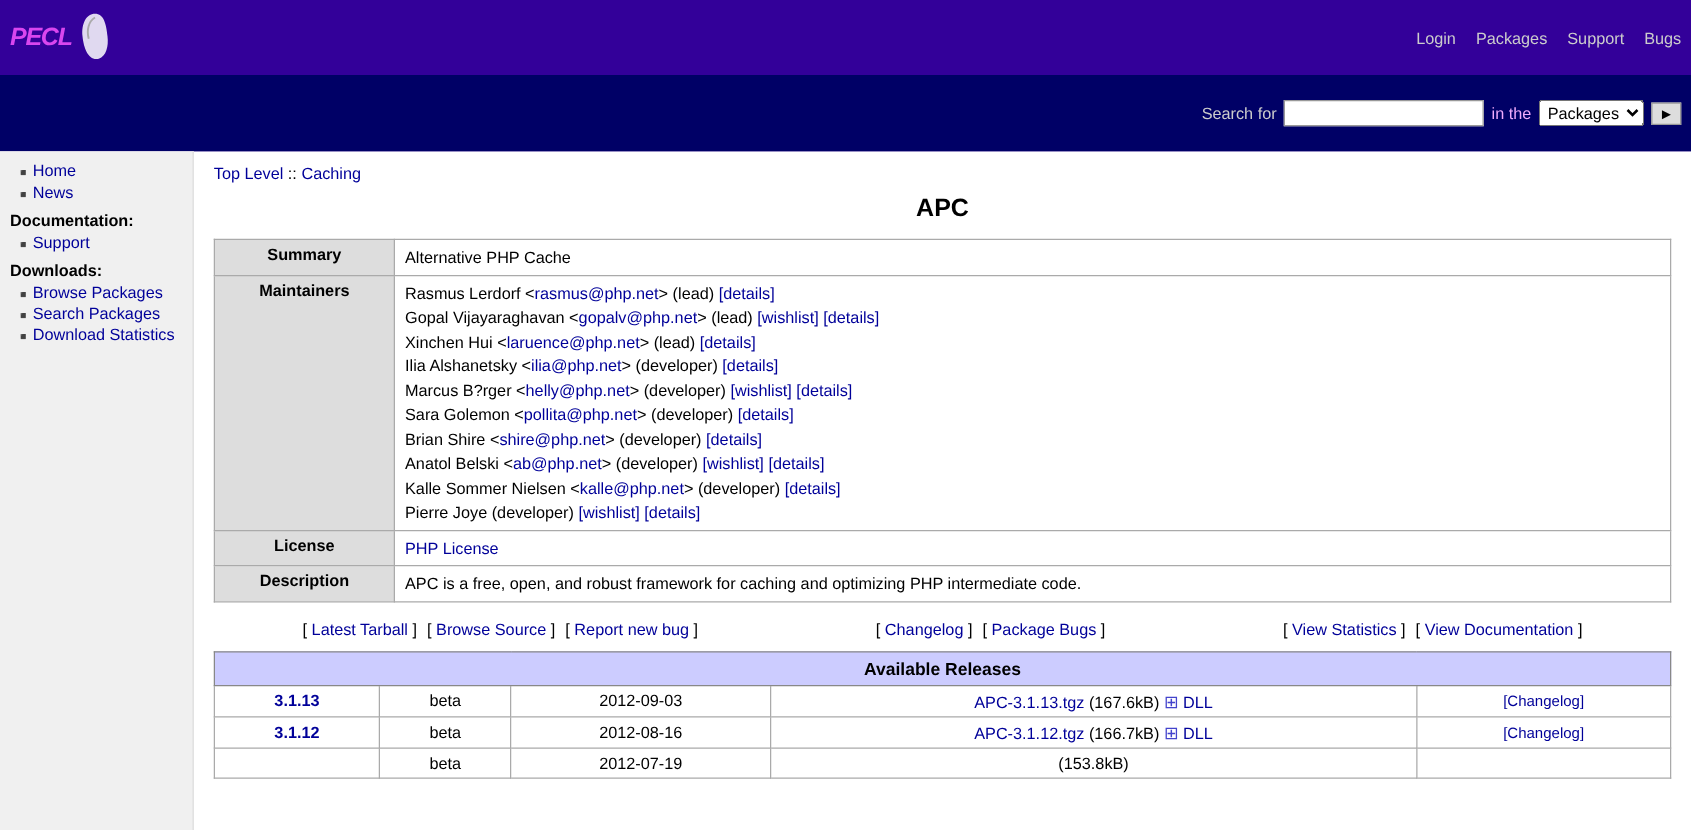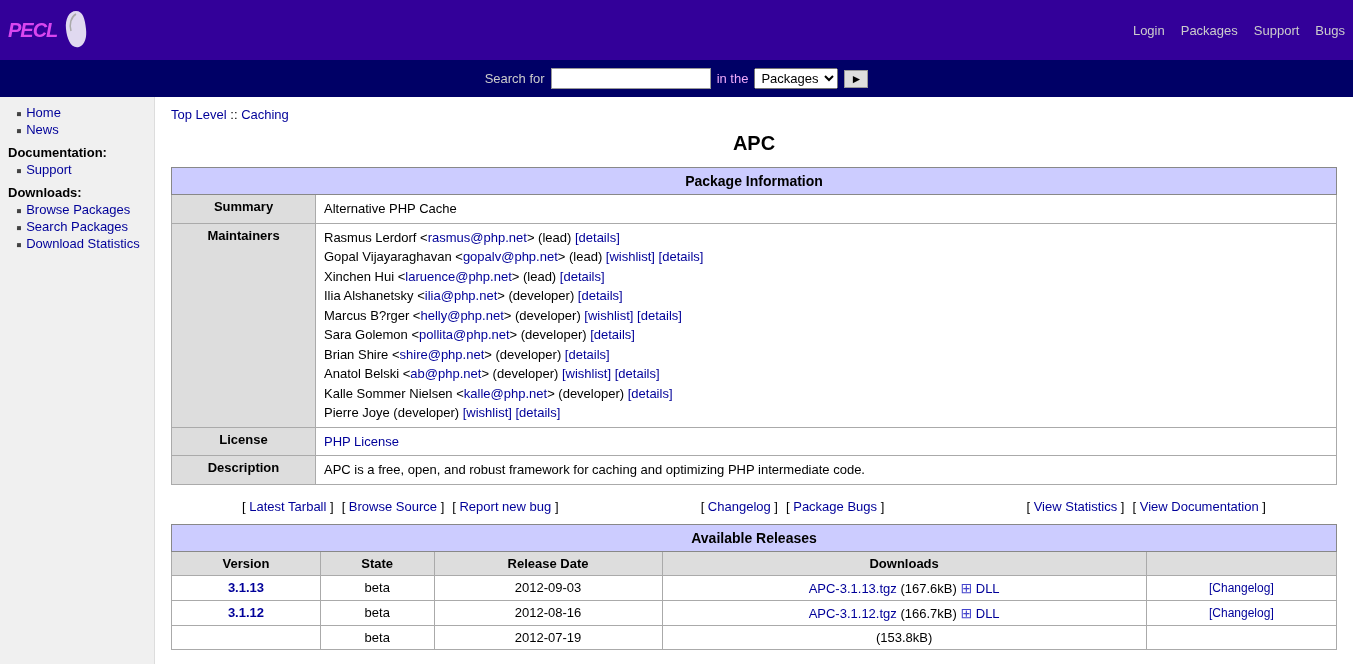--- a/index.html
+++ b/index.html
@@ -28,24 +28,24 @@
       gap: 16px;
       align-items: center;
     }
     #header-nav a {
       color: #ccc;
       text-decoration: none;
       font-size: 13px;
     }
     #search-bar {
       background: #000066;
-      padding: 8px 8px;
+      padding: 20px 8px;
       display: flex;
       align-items: center;
-      justify-content: center;
+      justify-content: flex-end;
       gap: 6px;
     }
     #search-input {
       width: 160px;
       padding: 2px 4px;
       font-size: 13px;
       border: 1px solid #999;
     }
 
     
@@ -253,23 +253,20 @@
     <div id="breadcrumb">
       <a href="#">Top Level</a>
       <span> :: </span>
       <a href="#">Caching</a>
     </div>
 
     <div id="page-title">APC</div>
 
     <table class="info-table">
       <tbody>
-          <tr>
-        <th class="section-header" colspan="2">Package Information</th>
-      </tr>
       <tr>
         <td class="row-label">Summary</td>
         <td class="row-value">Alternative PHP Cache</td>
       </tr>
       <tr>
         <td class="row-label">Maintainers</td>
         <td class="row-value">
           Rasmus Lerdorf &lt;<a href="#">rasmus@php.net</a>&gt; (lead) <a href="#">[details]</a><br>
           Gopal Vijayaraghavan &lt;<a href="#">gopalv@php.net</a>&gt; (lead) <a href="#">[wishlist]</a> <a href="#">[details]</a><br>
           Xinchen Hui &lt;<a href="#">laruence@php.net</a>&gt; (lead) <a href="#">[details]</a><br>
@@ -310,27 +307,20 @@
         <div class="link-item">[ <a href="#">View Documentation</a> ]</div>
       </div>
     </div>
 
     <table class="releases-table">
       <tbody>
           <tr>
         <th class="section-header" colspan="5">Available Releases</th>
       </tr>
       <tr>
-        <th class="col-header">Version</th>
-        <th class="col-header">State</th>
-        <th class="col-header">Release Date</th>
-        <th class="col-header">Downloads</th>
-        <th class="col-header"></th>
-      </tr>
-      <tr>
         <td class="version-cell"><a href="#" style="font-weight:bold;color:#000099;">3.1.13</a></td>
         <td>beta</td>
         <td>2012-09-03</td>
         <td>
           <a href="#">APC-3.1.13.tgz</a> (167.6kB)
           <span style="color:#4444cc;font-size:14px;">⊞</span>
           <a href="#" style="color:#000099;">DLL</a>
         </td>
         <td><a class="changelog-link" href="#">[Changelog]</a></td>
       </tr>

